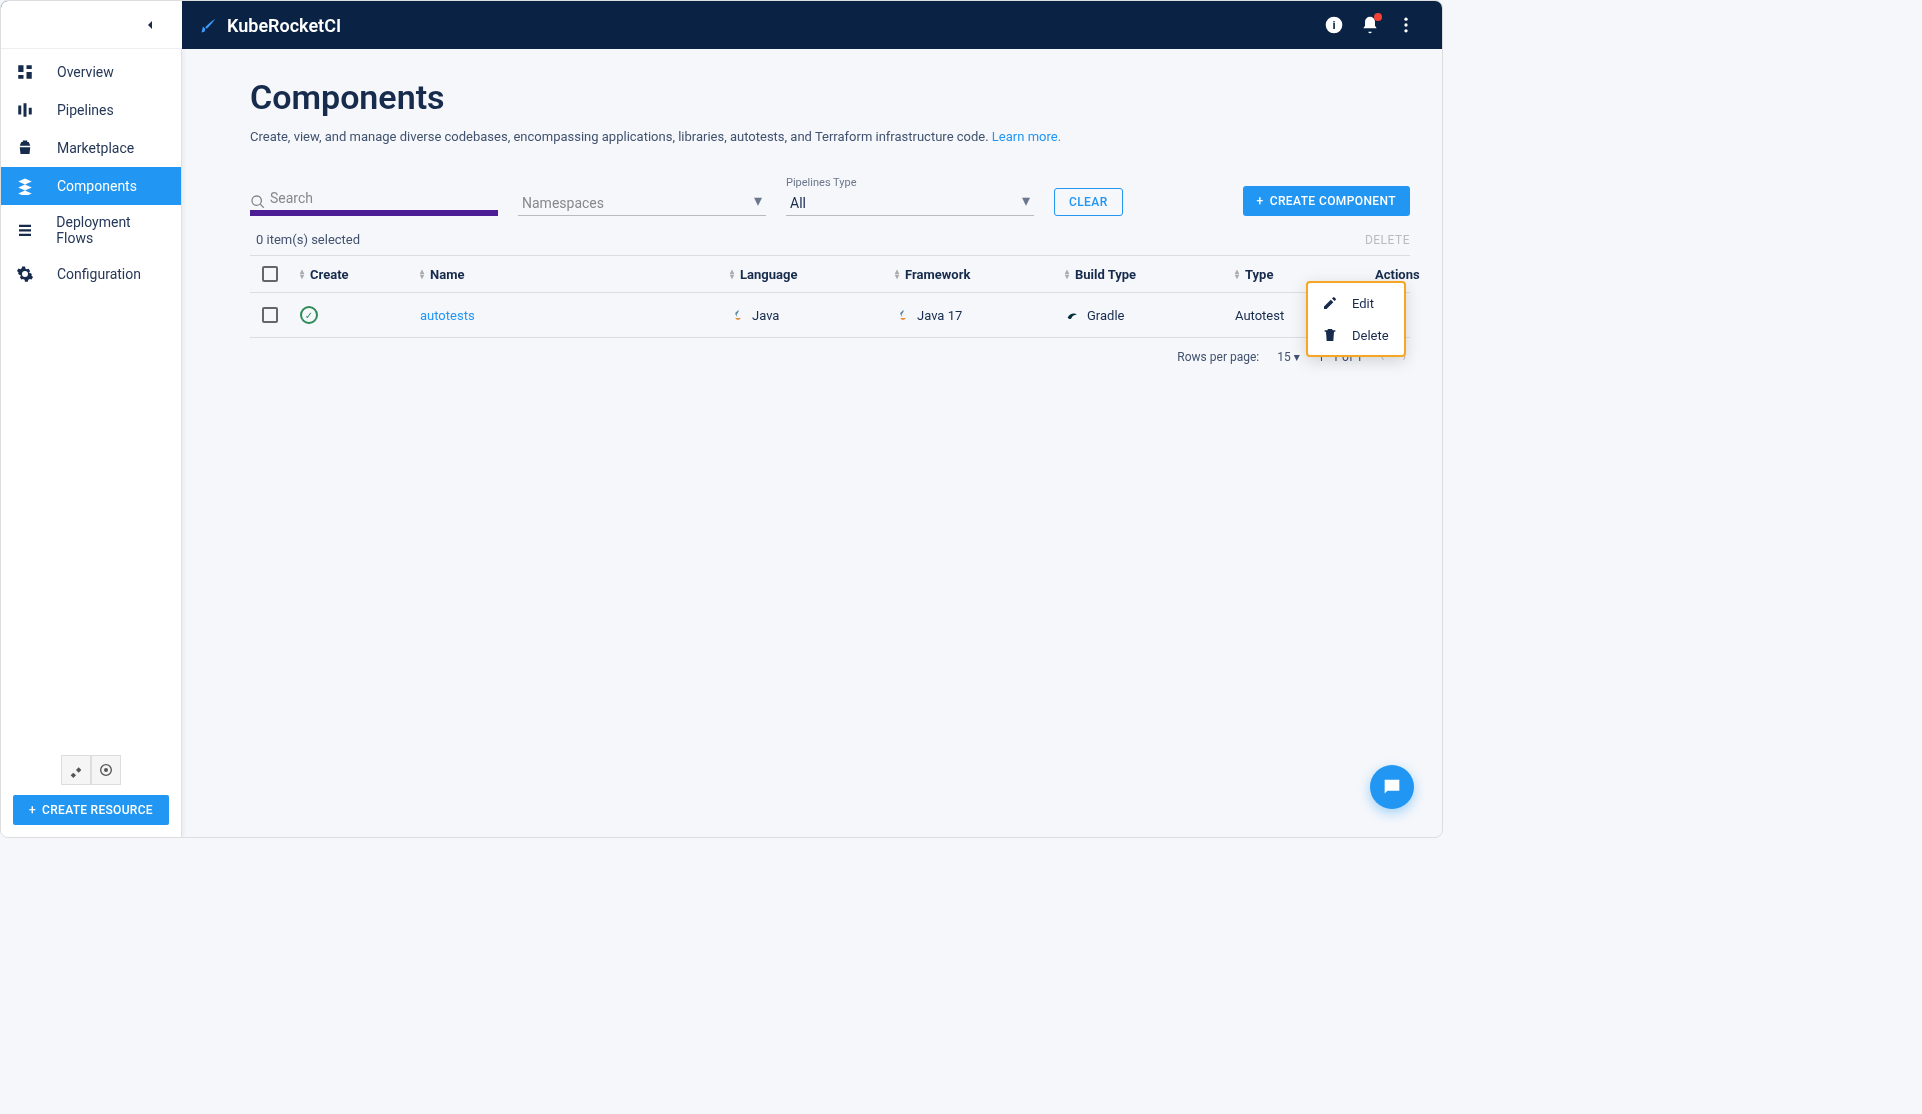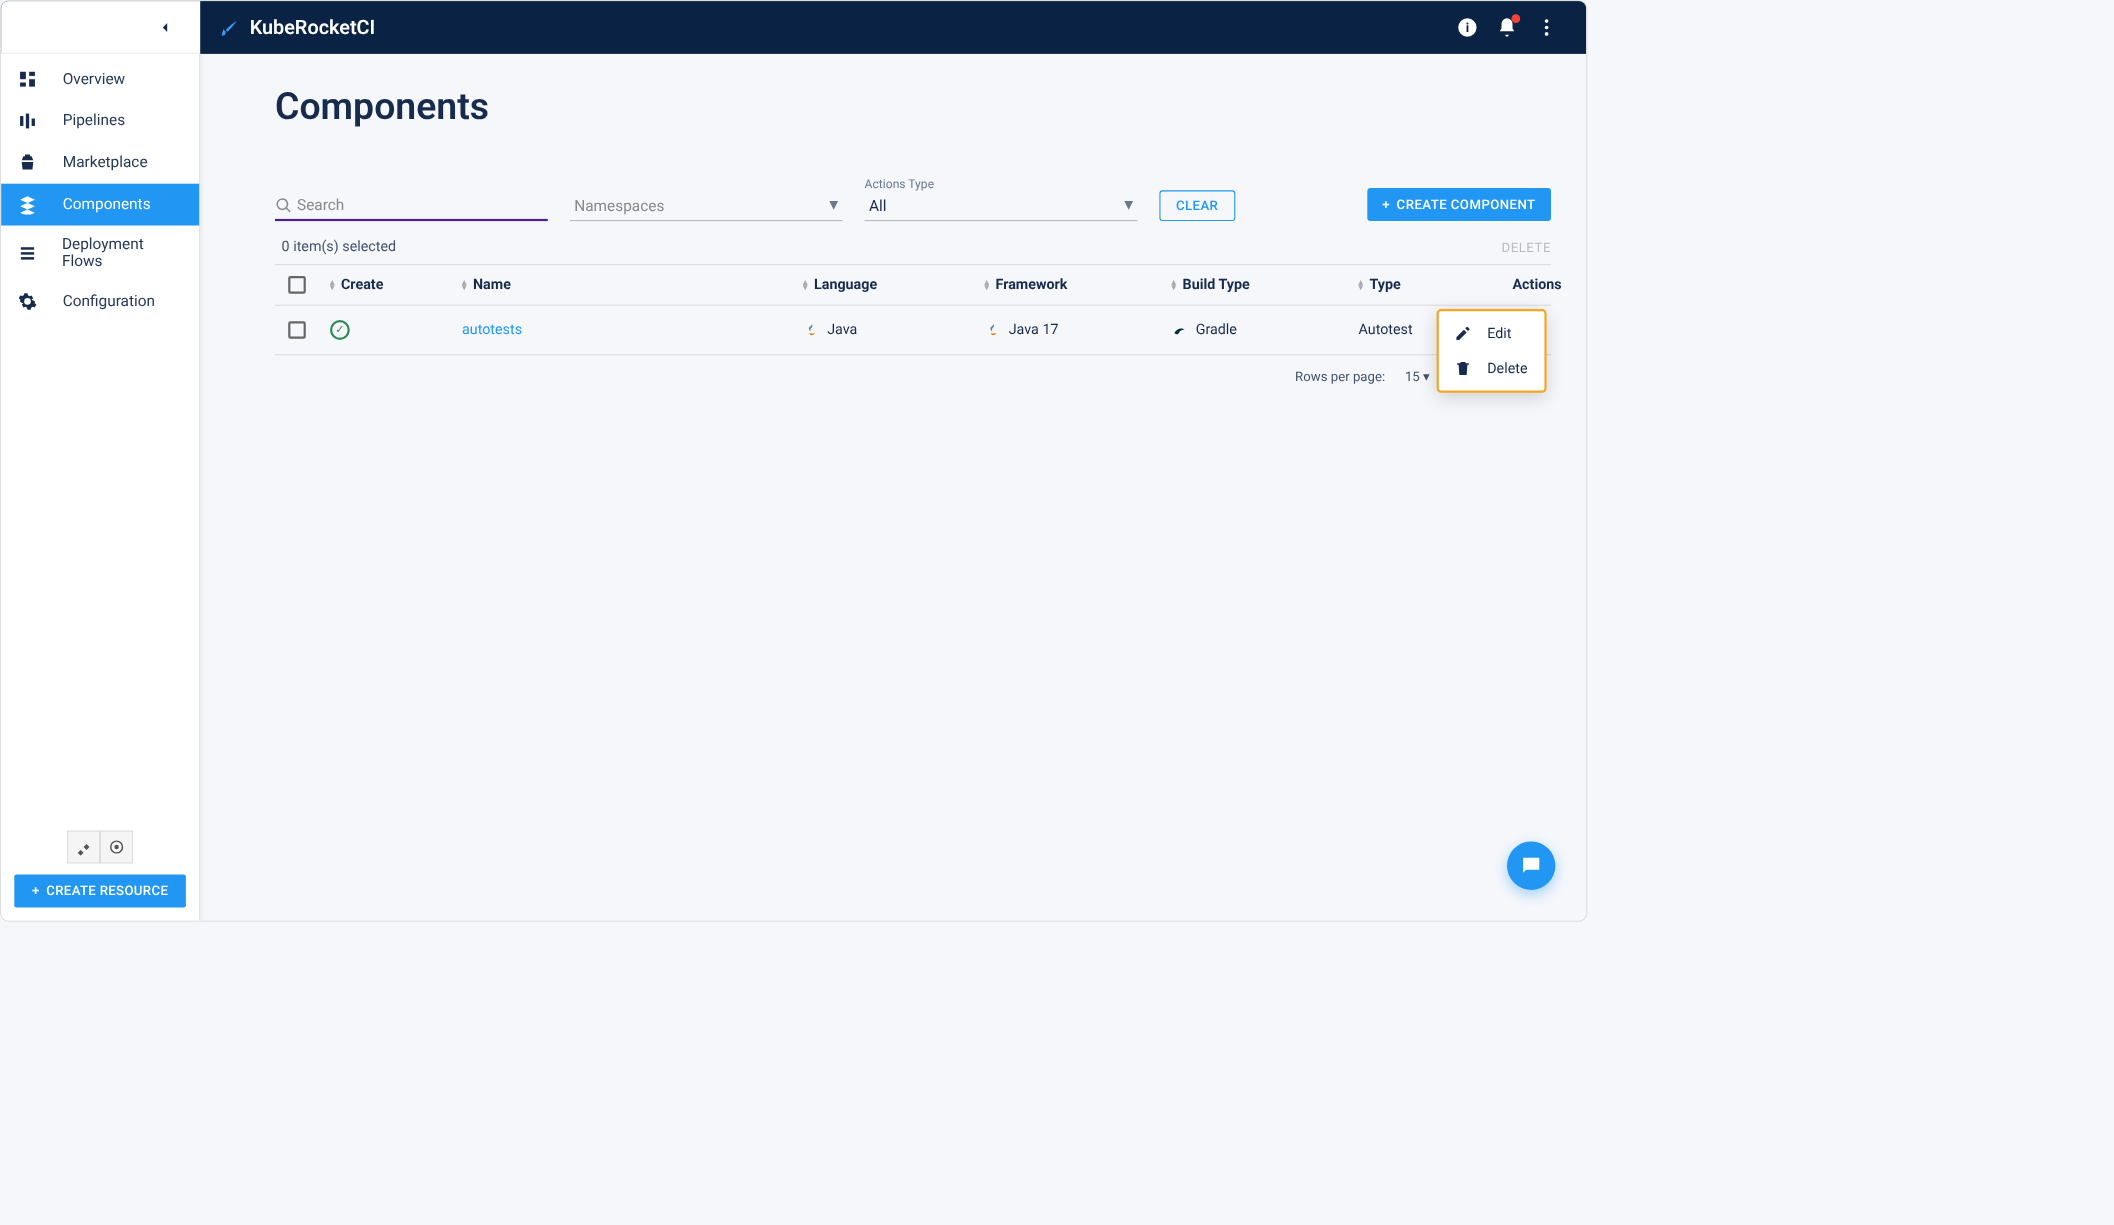--- a/index.html
+++ b/index.html
@@ -26,21 +26,21 @@
 .main { flex: 1; display: flex; flex-direction: column; overflow: auto; position: relative; }
 .page-header { padding: 28px 32px 12px 32px; }
 .page-title { font-size: 34px; font-weight: 600; color: #172b4d; margin-bottom: 12px; }
 .page-desc { font-size: 13px; color: #42526e; }
 .learn-more { color: #2196f3; font-size: 13px; cursor: pointer; }
 .filter-row { display: flex; align-items: flex-end; gap: 20px; padding: 20px 32px 8px 32px; }
 .filter-field { display: flex; flex-direction: column; position: relative; }
 .filter-label { font-size: 11px; color: #6b778c; margin-bottom: 2px; }
 .filter-input { border: none; border-bottom: 1px solid #bbb; background: transparent; font-size: 14px; padding: 4px 24px 4px 4px; color: #172b4d; width: 248px; }
 .filter-input::placeholder { color: #888; }
-.search-field { width: 248px; display: flex; align-items: center; border-bottom: 2px solid #4c1d95; }
+.search-field { width: 248px; display: flex; align-items: flex-end; border-bottom: 6px solid #4c1d95; }
 .search-field input { border: none; background: transparent; font-size: 14px; padding: 4px; flex: 1; outline: none; }
 .search-field input::placeholder { color: #888; }
 .drop-ic { position: absolute; right: 4px; bottom: 6px; color: #6b778c; }
 .clear-btn { border: 1px solid #2196f3; color: #2196f3; background: transparent; padding: 6px 14px; font-size: 12px; font-weight: 500; border-radius: 3px; cursor: pointer; letter-spacing: 0.4px; }
 .create-comp-btn { margin-left: auto; background: #2196f3; color: #fff; border: none; padding: 8px 14px; font-size: 12px; font-weight: 500; letter-spacing: 0.4px; cursor: pointer; display: flex; align-items: center; gap: 6px; border-radius: 3px; }
 .selection-row { display: flex; align-items: center; padding: 8px 32px 8px 38px; font-size: 13px; color: #42526e; }
 .delete-sel { margin-left: auto; color: #bbb; font-size: 12px; letter-spacing: 0.5px; }
 .table { padding: 0 32px; }
 .thead { display: grid; grid-template-columns: 50px 120px 310px 165px 170px 170px 140px auto; align-items: center; border-top: 1px solid #ddd; border-bottom: 1px solid #ddd; padding: 10px 0; }
 .th { font-size: 13px; font-weight: 700; color: #172b4d; display: flex; align-items: center; gap: 6px; }
@@ -177,35 +177,39 @@
         <button class="create-resource">
           <span>+</span>
           <span>CREATE RESOURCE</span>
         </button>
       </div>
     </div>
 
     <div class="main">
       <div class="page-header">
         <h1 class="page-title">Components</h1>
+        <p class="page-desc">
+          <span>Create, view, and manage diverse codebases, encompassing applications, libraries, autotests, and Terraform infrastructure code.</span>
+          <span class="learn-more">Learn more.</span>
+        </p>
       </div>
 
       <div class="filter-row">
         <div class="search-field">
           <svg viewBox="0 0 24 24" width="16" height="16" fill="#888">
               <path d="M10 2a8 8 0 105 14.3l5 5 1.4-1.4-5-5A8 8 0 0010 2zm0 2a6 6 0 110 12 6 6 0 010-12z"></path>
             </svg>
           <input type="text" placeholder="Search" style="">
         </div>
         <div class="filter-field">
           <input class="filter-input" type="text" readonly="" placeholder="Namespaces" style="">
           <span class="drop-ic">▾</span>
         </div>
         <div class="filter-field">
-          <span class="filter-label">Actions Type</span>
+          <span class="filter-label">Pipelines Type</span>
           <input class="filter-input" type="text" readonly="" value="All" style="">
           <span class="drop-ic">▾</span>
         </div>
         <button class="clear-btn">CLEAR</button>
         <button class="create-comp-btn">
           <span>+</span>
           <span>CREATE COMPONENT</span>
         </button>
       </div>
 

